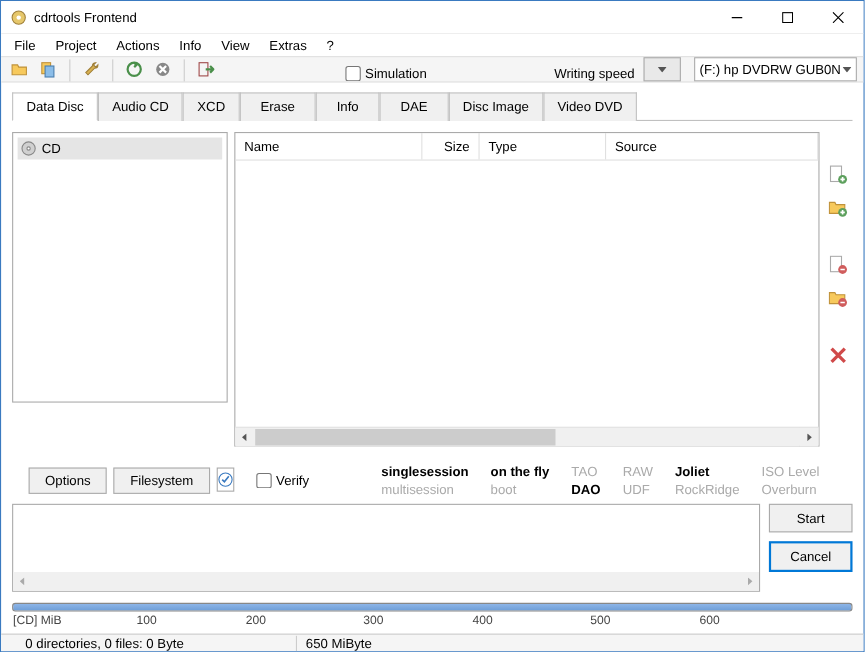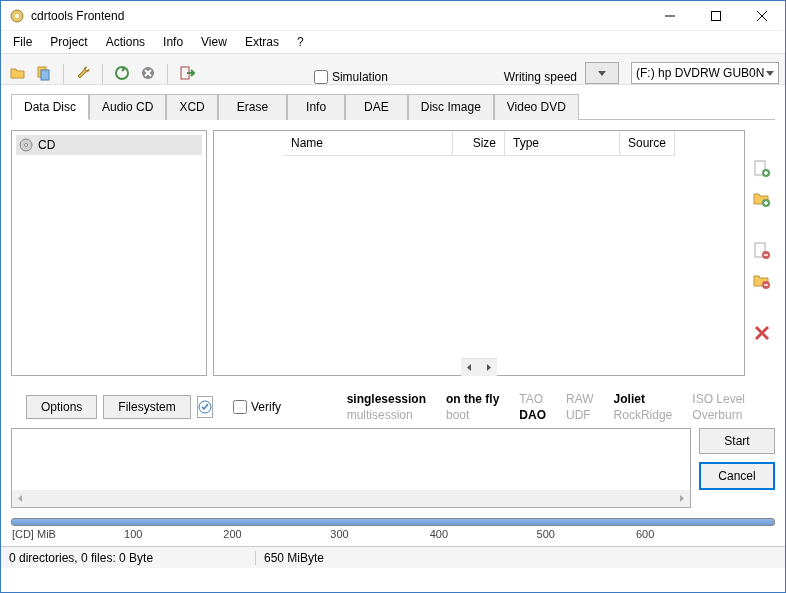--- a/index.html
+++ b/index.html
@@ -22,21 +22,21 @@
 .ws-select { height: 22px; width: 34px; border: 1px solid #aaa; background: #e9e9e9; display: flex; align-items: center; justify-content: center; margin-right: 8px; }
 .drive-select { height: 22px; width: 148px; border: 1px solid #aaa; background: #fff; display: flex; align-items: center; padding: 0 4px; }
 .drive-select span { flex: 1; font-size: 12px; white-space: nowrap; overflow: hidden; }
 .tabs { display: flex; border-bottom: 1px solid #c0c0c0; margin: 8px 10px 0 10px; }
 .tab { padding: 5px 12px; background: #f0f0f0; border: 1px solid #c0c0c0; border-bottom: none; margin-right: 0px; cursor: pointer; position: relative; top: 1px; }
 .tab.active { background: #fff; border-bottom: 1px solid #fff; }
 .main-area { display: flex; padding: 10px; gap: 6px; }
 .tree-panel { width: 196px; height: 246px; border: 1px solid #aaa; background: #fff; padding: 4px; text-align: center; }
 .tree-item { display: flex; align-items: center; gap: 4px; padding: 2px; }
 .tree-item.selected { background: #e5e5e5; }
-.list-panel { flex: 1; height: 246px; border: 1px solid #aaa; background: #fff; display: flex; flex-direction: column; align-items: center; }
+.list-panel { flex: 1; height: 286px; border: 1px solid #aaa; background: #fff; display: flex; flex-direction: column; }
 .list-header { display: flex; border-bottom: 1px solid #e0e0e0; }
 .list-header div { padding: 5px 8px; border-right: 1px solid #e0e0e0; font-size: 12px; }
 .list-body { flex: 1; }
 .list-scroll { height: 17px; border-top: 1px solid #e0e0e0; display: flex; align-items: center; background: #f0f0f0; }
 .scroll-arrow { width: 17px; height: 17px; display: flex; align-items: center; justify-content: center; background: #f0f0f0; }
 .scroll-track { flex: 1; height: 17px; background: #f0f0f0; display:flex; }
 .scroll-thumb { width: 55%; height: 15px; background: #ccc; margin:1px; }
 .side-tools { width: 24px; display: flex; flex-direction: column; gap: 8px; padding-top: 28px; }
 .side-btn { width: 22px; height: 22px; display: flex; align-items: center; justify-content: center; cursor: pointer; }
 .opts-row { display: flex; align-items: center; padding: 6px 10px; gap: 8px; }
@@ -49,21 +49,21 @@
 .log-action-row { display: flex; gap: 8px; padding: 0 10px 6px 10px; }
 .log-area { flex: 1; height: 80px; border: 1px solid #aaa; background: #fff; position: relative; }
 .log-scroll-h { position: absolute; bottom: 0; left: 0; right: 0; height: 17px; display: flex; background: #f0f0f0; }
 .action-col { width: 76px; display: flex; flex-direction: column; gap: 8px; }
 .action-btn { padding: 5px 0; border: 1px solid #aaa; background: #f0f0f0; text-align: center; cursor: pointer; }
 .action-btn.primary { border: 2px solid #0078d7; }
 .ruler-area { padding: 4px 10px 2px 10px; }
 .ruler-bar { height: 8px; border: 1px solid #888; background: linear-gradient(#8db5e8,#6f9fd8); border-radius: 3px; }
 .ruler-ticks { height: 16px; position: relative; margin-top: 2px; }
 .ruler-label { position: absolute; font-size: 11px; color: #444; transform: translateX(-50%); }
-.status-bar { height: 22px; background: #f5f5f5; border-top: 1px solid #ccc; display: flex; align-items: center; padding: 0 0; }
+.status-bar { height: 22px; background: #f5f5f5; border-top: 1px solid #ccc; display: flex; align-items: center; padding: 0 14px; }
 .status-cell { padding: 0 8px; border-right: 1px solid #ccc; font-size: 12px; }
 .status-cell:last-child { border-right: none; }
 svg { display: block; }
 </style>
 </head>
 <body>
 
 <div class="titlebar">
   <svg class="titlebar-icon" viewBox="0 0 16 16">
       <circle cx="8" cy="8" r="6" fill="#e6c76b" stroke="#a0803a"></circle>
@@ -235,21 +235,21 @@
     <div style="height:14px"></div>
     <div class="side-btn">
         <svg width="18" height="18" viewBox="0 0 18 18">
           <path d="M3 3 L15 15 M15 3 L3 15" stroke="#d04a4a" stroke-width="3"></path>
         </svg>
       </div>
   </div>
 </div>
 
 <div class="opts-row">
-  <div style="width:196px;display:flex;gap:6px;align-items:center;padding-left:15px">
+  <div style="width:196px;display:flex;gap:6px;padding-left:15px">
     <button class="btn">Options</button>
     <button class="btn">Filesystem</button>
     <div class="check-icon">
         <svg width="14" height="14" viewBox="0 0 14 14">
           <circle cx="7" cy="7" r="6" fill="none" stroke="#3a7ac0"></circle>
           <path d="M4 7 l2 2 l4 -5" fill="none" stroke="#3a7ac0" stroke-width="1.5"></path>
         </svg>
       </div>
   </div>
   <label class="verify-check">

